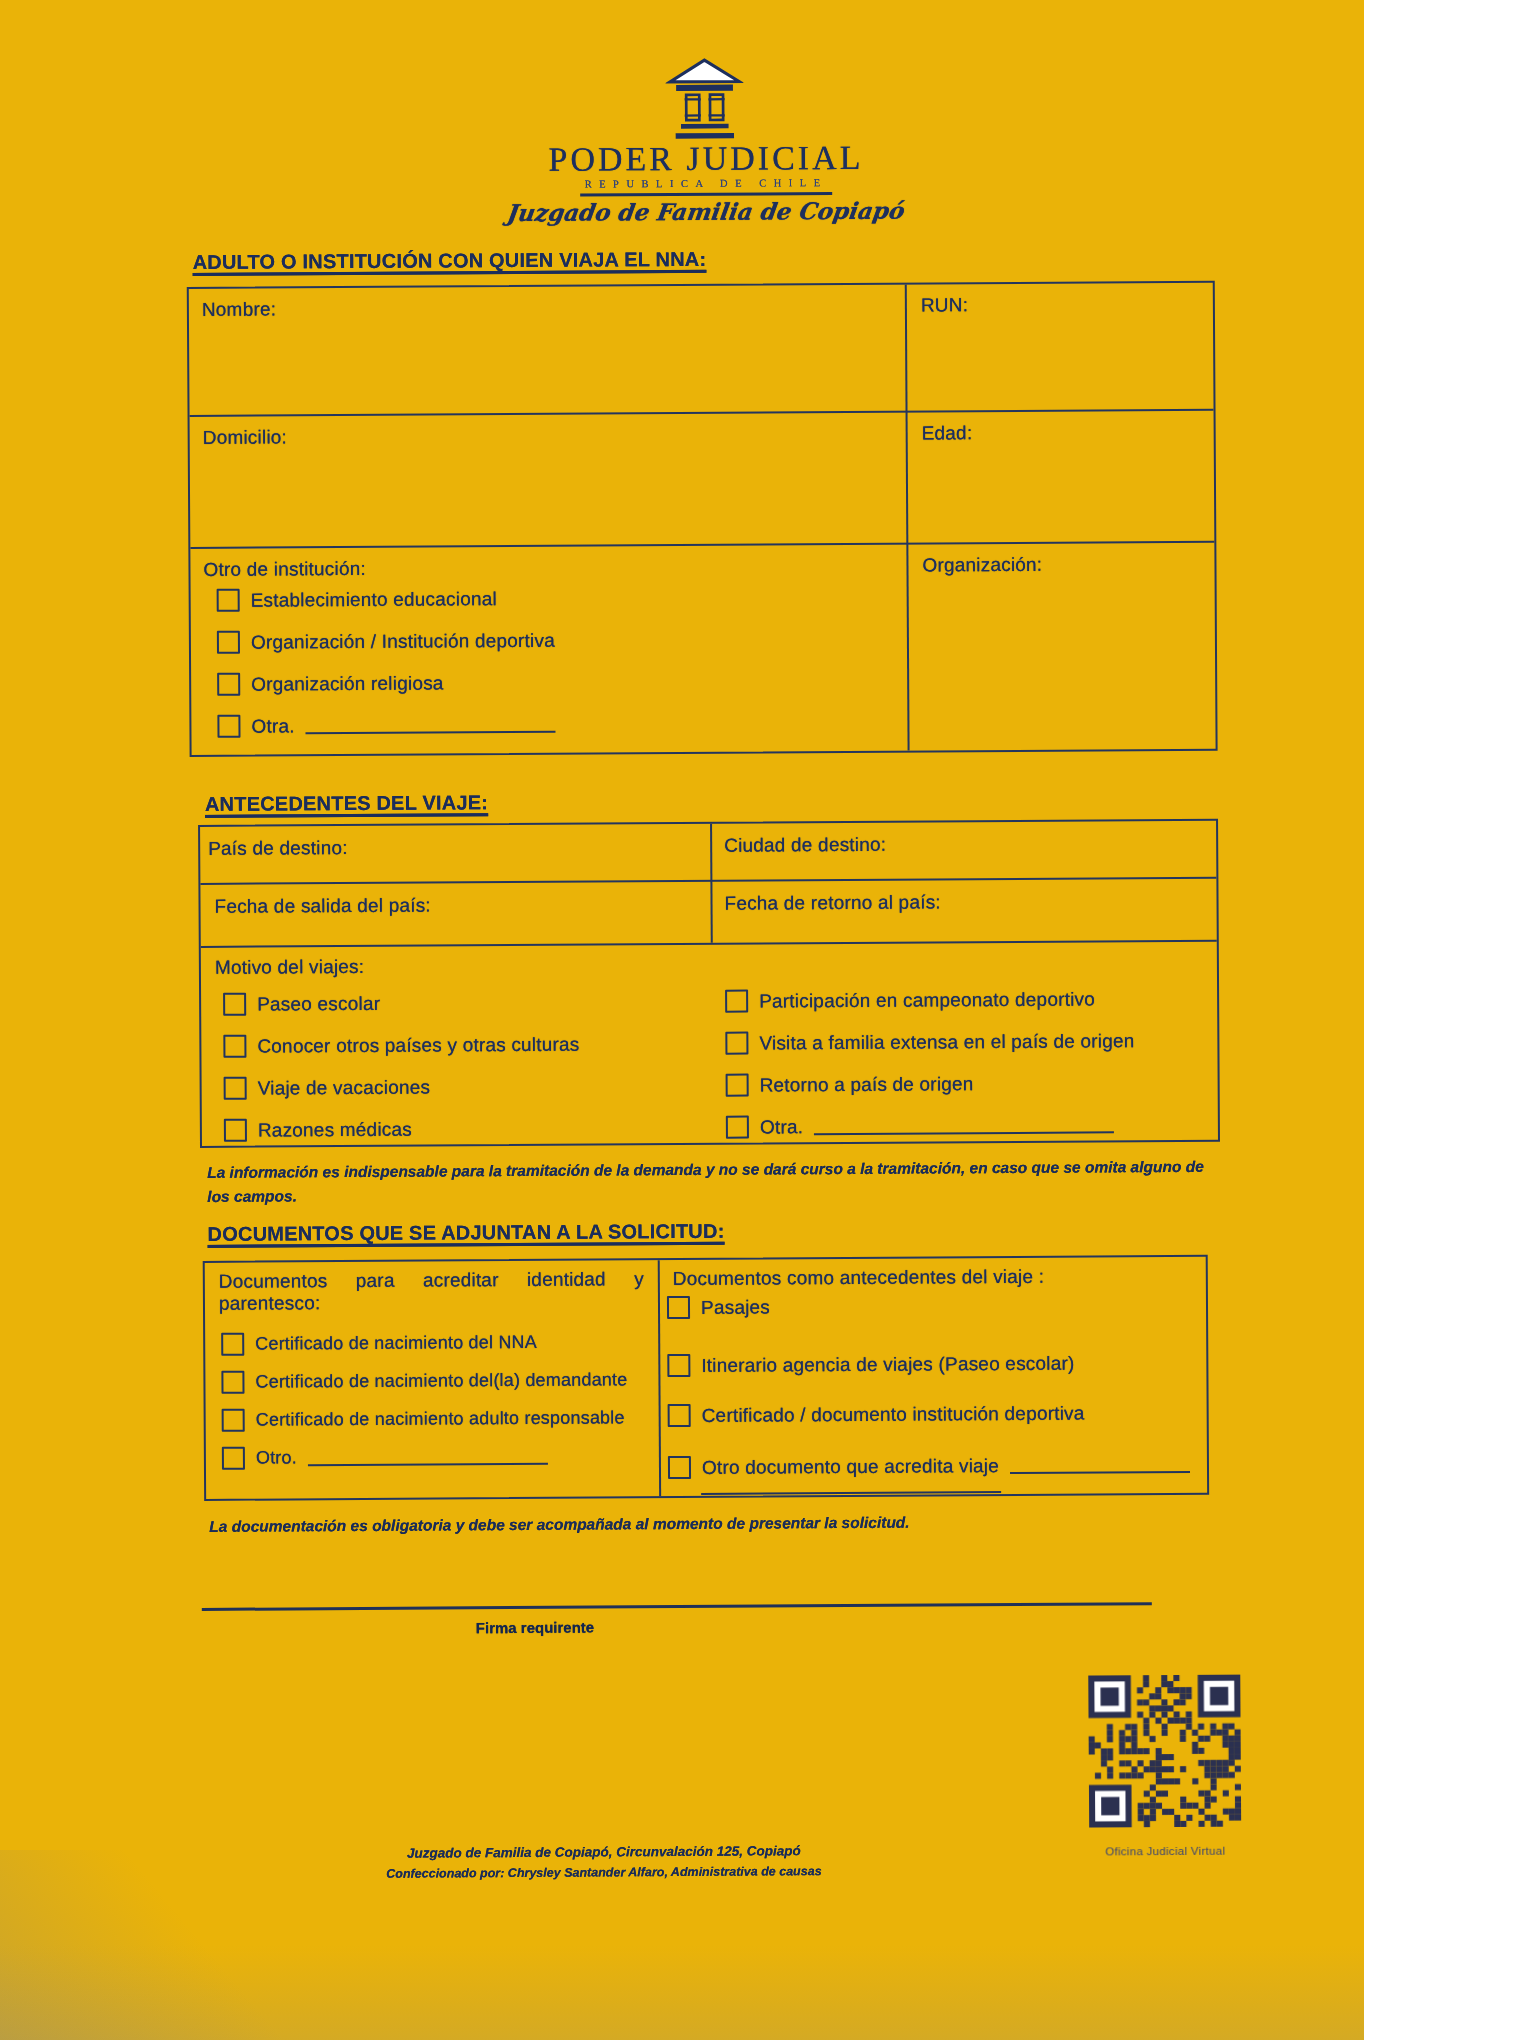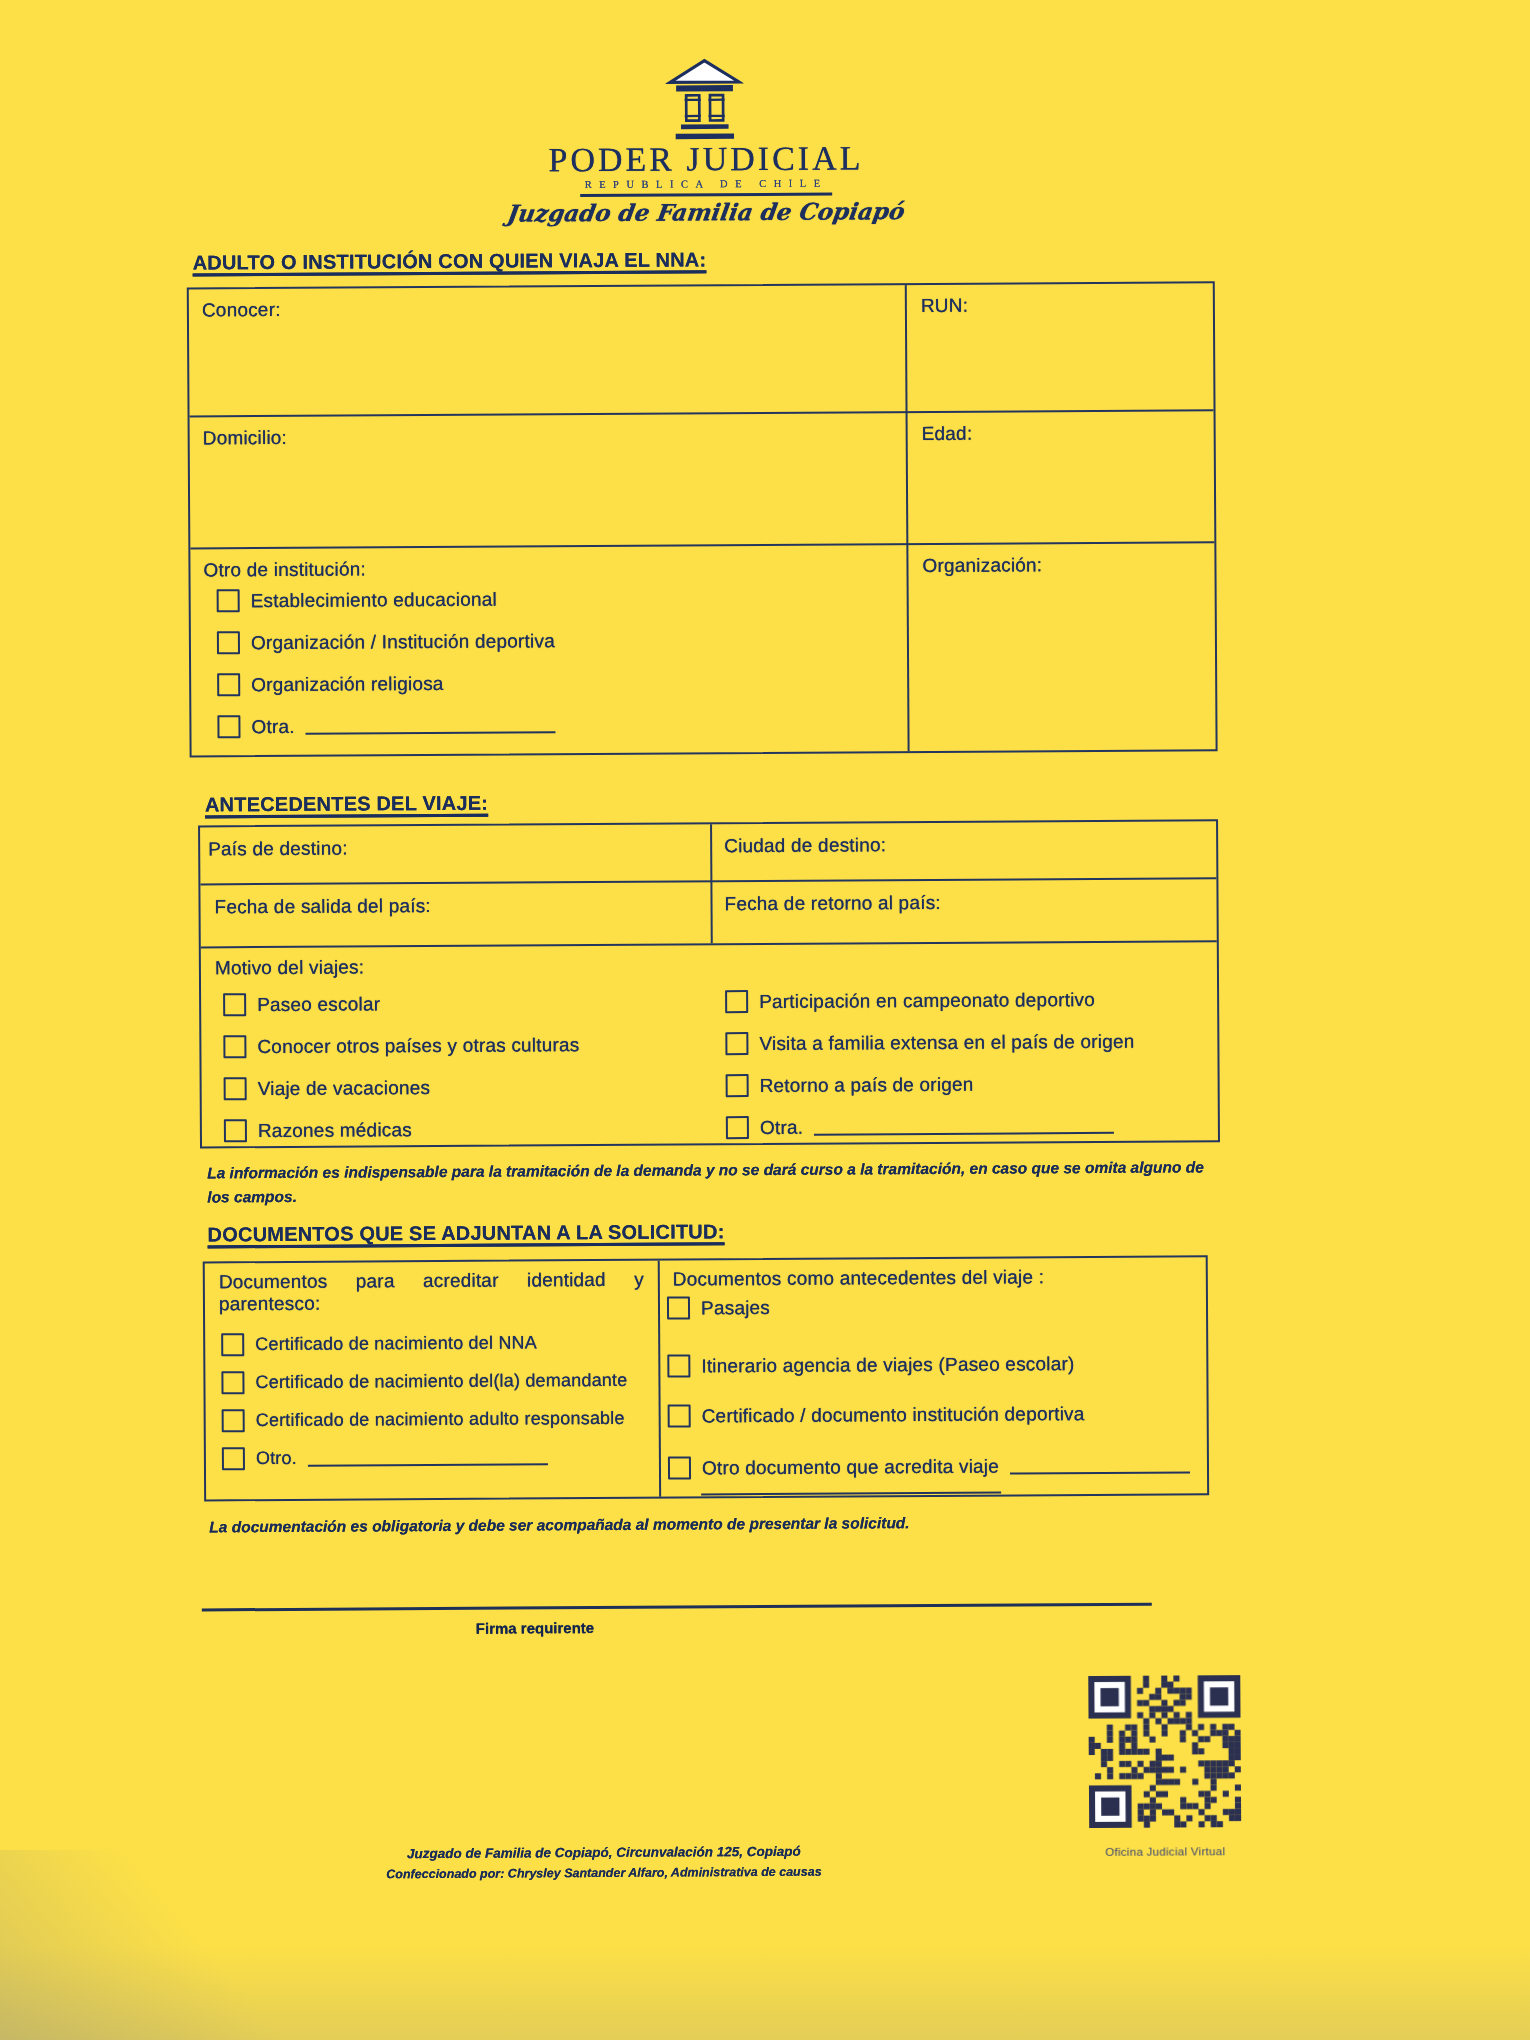--- a/index.html
+++ b/index.html
@@ -1,16 +1,16 @@
 <!DOCTYPE html>
 <html><head>
 <meta charset="utf-8">
 <style>
   html,body{margin:0;padding:0;background:#fff;}
-  .page{position:relative;width:1530px;height:2040px;background:#fde047;overflow:hidden;
+  .page{position:relative;width:1364px;height:2040px;background:#eab308;overflow:hidden;
         font-family:"Liberation Sans",sans-serif;color:#1d2f5e;}
   .doc{position:absolute;inset:0;transform:rotate(-0.35deg);transform-origin:50% 40%;}
   .abs{position:absolute;}
   
   .brand{font-family:"Liberation Serif",serif;font-size:34px;letter-spacing:3px;color:#1d2f5e;
          text-shadow:0 0 0.7px #1d2f5e;}
   .brand-sub{font-family:"Liberation Serif",serif;font-size:10.5px;letter-spacing:7.5px;
              color:#31437a;text-shadow:0 0 0.6px #31437a;}
   .brand-rule{height:3px;background:#1d2f5e;}
   .script{font-family:"DejaVu Serif",serif;font-style:italic;font-weight:bold;font-size:23px;
@@ -78,21 +78,21 @@
     <div class="abs brand-rule" style="left:584px;top:193px;width:252px;"></div>
     <div class="abs script" style="left:460px;top:198px;width:500px;text-align:center;">Juzgado de Familia de Copiapó</div>
 
     <div class="abs sec-title" style="left:196px;top:248px;">ADULTO O INSTITUCIÓN CON QUIEN VIAJA EL NNA:</div>
 
     <div class="abs tbl" style="left:190px;top:284px;width:1028px;height:470px;">
       <div class="hdiv" style="top:126px;"></div>
       <div class="hdiv" style="top:258px;"></div>
       <div class="vdiv" style="left:716px;bottom:0;"></div>
 
-      <div class="abs lbl" style="left:13px;top:10px;">Conocer:</div>
+      <div class="abs lbl" style="left:13px;top:10px;">Nombre:</div>
       <div class="abs" style="left:120px;top:8px;width:560px;height:100px;"></div>
       <div class="abs lbl" style="left:732px;top:10px;">RUN:</div>
       <div class="abs" style="left:800px;top:8px;width:200px;height:100px;"></div>
 
       <div class="abs lbl" style="left:13px;top:138px;">Domicilio:</div>
       <div class="abs" style="left:130px;top:136px;width:550px;height:100px;"></div>
       <div class="abs lbl" style="left:732px;top:138px;">Edad:</div>
       <div class="abs" style="left:800px;top:136px;width:200px;height:100px;"></div>
 
       <div class="abs lbl" style="left:13px;top:270px;">Otro de institución:</div>

